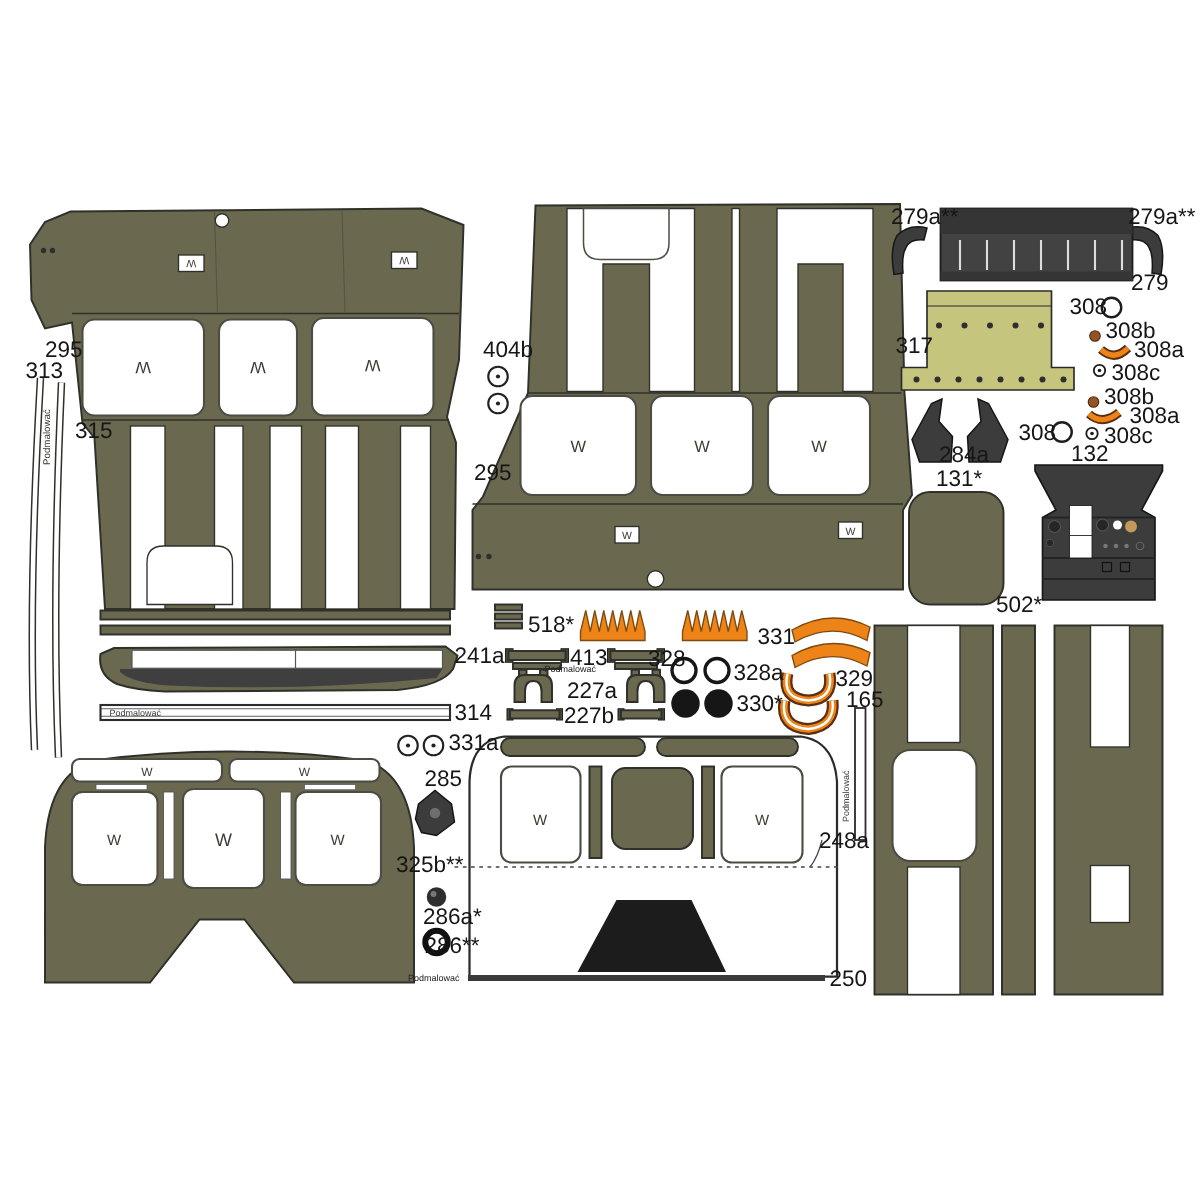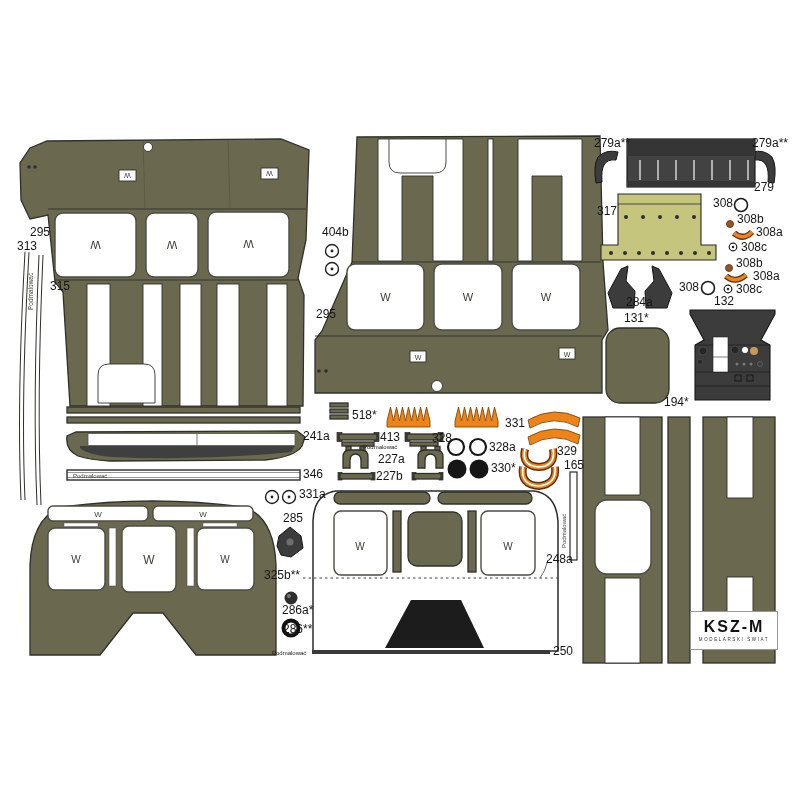--- a/index.html
+++ b/index.html
@@ -1,19 +1,19 @@
 <!DOCTYPE html>
 <html style="--olive: #6a6950; --outline: #30302a; --dark: #3d3c3c; --grille: #424242; --black: #1c1c1c; --yellow: #c6c57d; --orange: #ee8418; --orangeline: #7c4a10; --brown: #935426; --winstroke: #4c4c44;"><head>
 <meta charset="utf-8">
 <style>
   html,body{margin:0;padding:0;background:#fff;}
   #canvas{position:relative;width:800px;height:800px;background:#fff;overflow:hidden;
           font-family:"Liberation Sans",sans-serif;}
   #shapes{position:absolute;left:0;top:0;}
-  .lbl{position:absolute;font-size:12px;color:#161616;white-space:nowrap;line-height:1;}
+  .lbl{position:absolute;font-size:15px;color:#161616;white-space:nowrap;line-height:1;}
   .lbl.small{font-size:6px;color:#222;}
   svg text{font-family:"Liberation Sans",sans-serif;fill:#3d3d35;}
   .olive{fill:var(--olive);stroke:var(--outline);stroke-width:1.3;}
   .white{fill:#fff;stroke:var(--outline);stroke-width:0.9;}
   .winw{fill:#fff;stroke:var(--winstroke);stroke-width:1.4;}
   .dark{fill:var(--dark);stroke:#161616;stroke-width:1;}
   .orangep{fill:var(--orange);stroke:var(--orangeline);stroke-width:0.9;}
   .darkcap{fill:#4a4938;stroke:#222;stroke-width:0.7;}
   .thinline{stroke:var(--outline);stroke-width:0.9;fill:none;}
   .dotfill{fill:#2f2f2f;}
@@ -321,53 +321,49 @@
 </svg>
 
 <div class="lbl" style="left:30px;top:226px">295</div>
 <div class="lbl" style="left:17px;top:240px">313</div>
 <div class="lbl" style="left:50px;top:280px">315</div>
 <div class="lbl" style="left:322px;top:226px">404b</div>
 <div class="lbl" style="left:316px;top:308px">295</div>
 <div class="lbl" style="left:594px;top:137px">279a**</div>
 <div class="lbl" style="left:752px;top:137px">279a**</div>
 <div class="lbl" style="left:754px;top:181px">279</div>
-<div class="lbl" style="left:597px;top:205px">317</div>
+<div class="lbl" style="left:597px;top:223px">317</div>
 <div class="lbl" style="left:713px;top:197px">308</div>
 <div class="lbl" style="left:737px;top:213px">308b</div>
 <div class="lbl" style="left:756px;top:226px">308a</div>
 <div class="lbl" style="left:741px;top:241px">308c</div>
 <div class="lbl" style="left:736px;top:257px">308b</div>
 <div class="lbl" style="left:753px;top:270px">308a</div>
 <div class="lbl" style="left:736px;top:283px">308c</div>
 <div class="lbl" style="left:679px;top:281px">308</div>
 <div class="lbl" style="left:626px;top:296px">284a</div>
 <div class="lbl" style="left:714px;top:295px">132</div>
 <div class="lbl" style="left:624px;top:312px">131*</div>
-<div class="lbl" style="left:664px;top:396px">194*</div>
+<div class="lbl" style="left:664px;top:396px">502*</div>
 <div class="lbl" style="left:352px;top:409px">518*</div>
 <div class="lbl" style="left:432px;top:432px">328</div>
 <div class="lbl" style="left:505px;top:417px">331</div>
 <div class="lbl" style="left:380px;top:431px">413</div>
 <div class="lbl small" style="left:363px;top:444px">Podmalować</div>
 <div class="lbl" style="left:378px;top:453px">227a</div>
 <div class="lbl" style="left:376px;top:470px">227b</div>
 <div class="lbl" style="left:489px;top:441px">328a</div>
 <div class="lbl" style="left:491px;top:462px">330*</div>
 <div class="lbl" style="left:557px;top:445px">329</div>
 <div class="lbl" style="left:564px;top:459px">165</div>
 <div class="lbl" style="left:303px;top:430px">241a</div>
-<div class="lbl" style="left:303px;top:468px">346</div>
+<div class="lbl" style="left:303px;top:468px">314</div>
 <div class="lbl" style="left:299px;top:488px">331a</div>
 <div class="lbl" style="left:283px;top:512px">285</div>
 <div class="lbl" style="left:264px;top:569px">325b**</div>
 <div class="lbl" style="left:546px;top:553px">248a</div>
 <div class="lbl" style="left:282px;top:604px">286a*</div>
 <div class="lbl" style="left:283px;top:623px">286**</div>
 <div class="lbl small" style="left:272px;top:650px">Podmalować</div>
 <div class="lbl" style="left:553px;top:645px">250</div>
 
-<div id="logo">
-  <div class="t">KSZ-M</div>
-  <div class="s">MODELARSKI ŚWIAT</div>
+
 </div>
 
-</div>
-
 </body></html>

